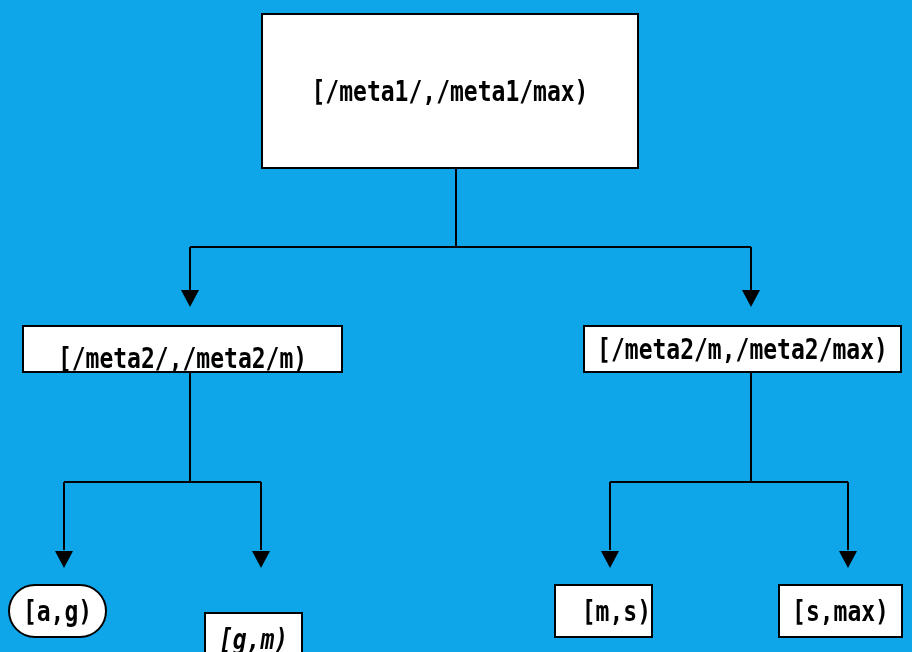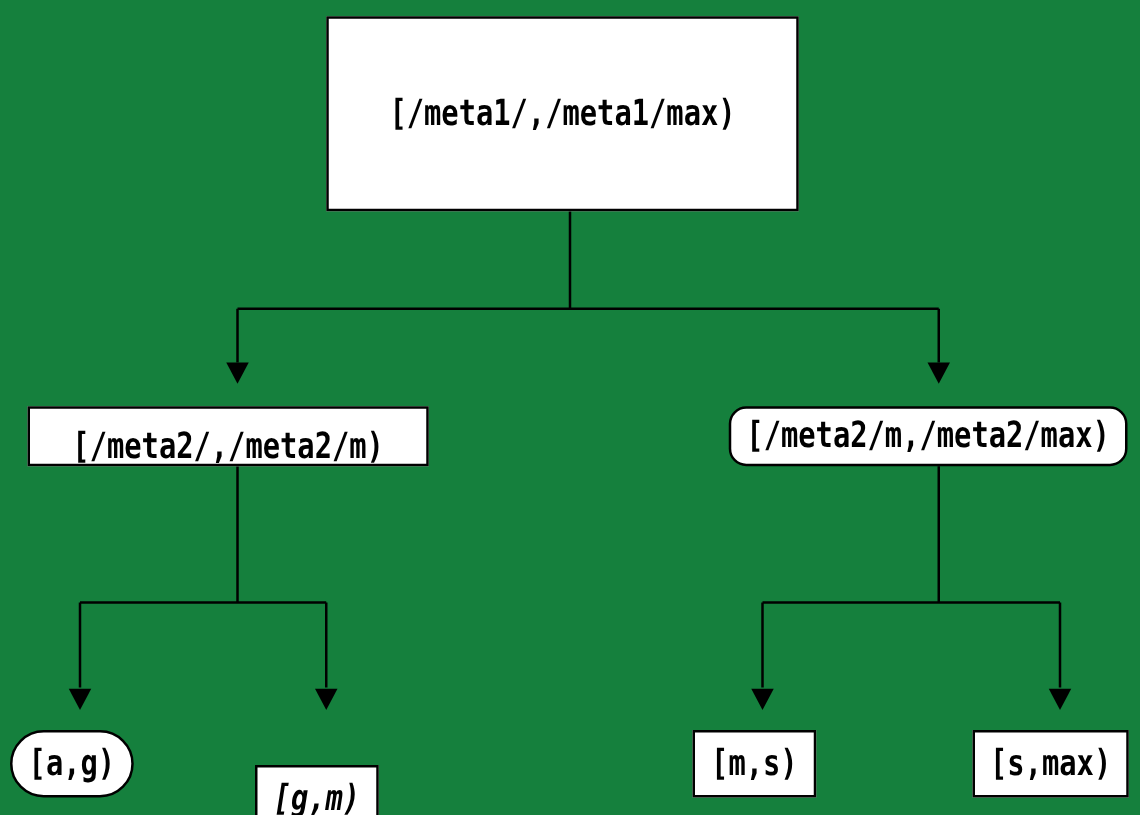--- a/index.html
+++ b/index.html
@@ -4,21 +4,21 @@
 <style>
   html, body {
     margin: 0;
     padding: 0;
     background: #ffffff;
   }
   .canvas {
     position: relative;
     width: 912px;
     height: 652px;
-    background: #15803d;
+    background: #0ea5e9;
     overflow: hidden;
     font-family: "DejaVu Sans Mono", "Liberation Mono", monospace;
   }
   .connectors {
     position: absolute;
     left: 0;
     top: 0;
     width: 912px;
     height: 652px;
   }
@@ -35,24 +35,24 @@
     display: inline-block;
     font-size: 23px;
     font-weight: bold;
     color: #000000;
     white-space: pre;
     transform: scaleY(1.25);
     transform-origin: center;
   }
   #node-root  { left: 261px; top: 13px;  width: 378px; height: 156px; }
   #node-l2a   { left: 22px;  top: 325px; width: 321px; height: 48px; align-items: flex-end; }
-  #node-l2b   { left: 583px; top: 325px; width: 319px; height: 48px; border-radius: 14px; }
+  #node-l2b   { left: 583px; top: 325px; width: 319px; height: 48px; }
   #node-leaf0 { left: 8px;   top: 584px; width: 99px;  height: 54px; border-radius: 27px; }
   #node-leaf1 { left: 204px; top: 612px; width: 99px;  height: 54px; font-style: italic; }
-  #node-leaf2 { left: 554px; top: 584px; width: 99px;  height: 54px; }
+  #node-leaf2 { left: 554px; top: 584px; width: 99px;  height: 54px; justify-content: flex-end; }
   #node-leaf3 { left: 778px; top: 584px; width: 125px; height: 54px; text-align: right; }
 </style>
 </head>
 <body>
 
 <div class="canvas">
 
   <svg class="connectors" width="912" height="652" viewBox="0 0 912 652" xmlns="http://www.w3.org/2000/svg">
     <g stroke="#000000" stroke-width="2" fill="none">
 

